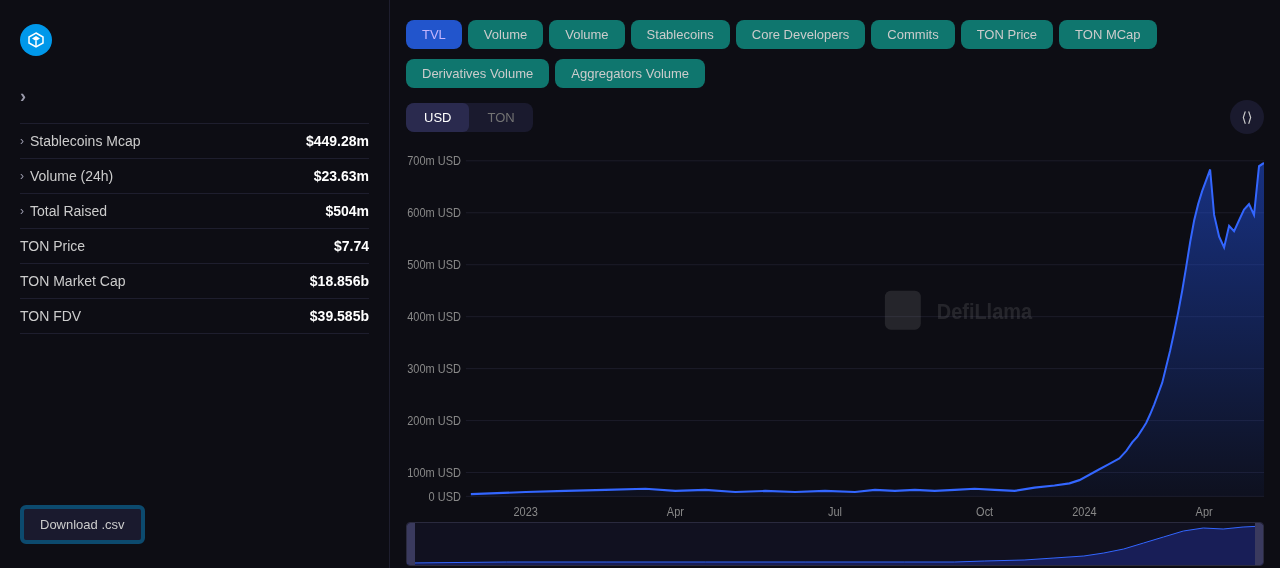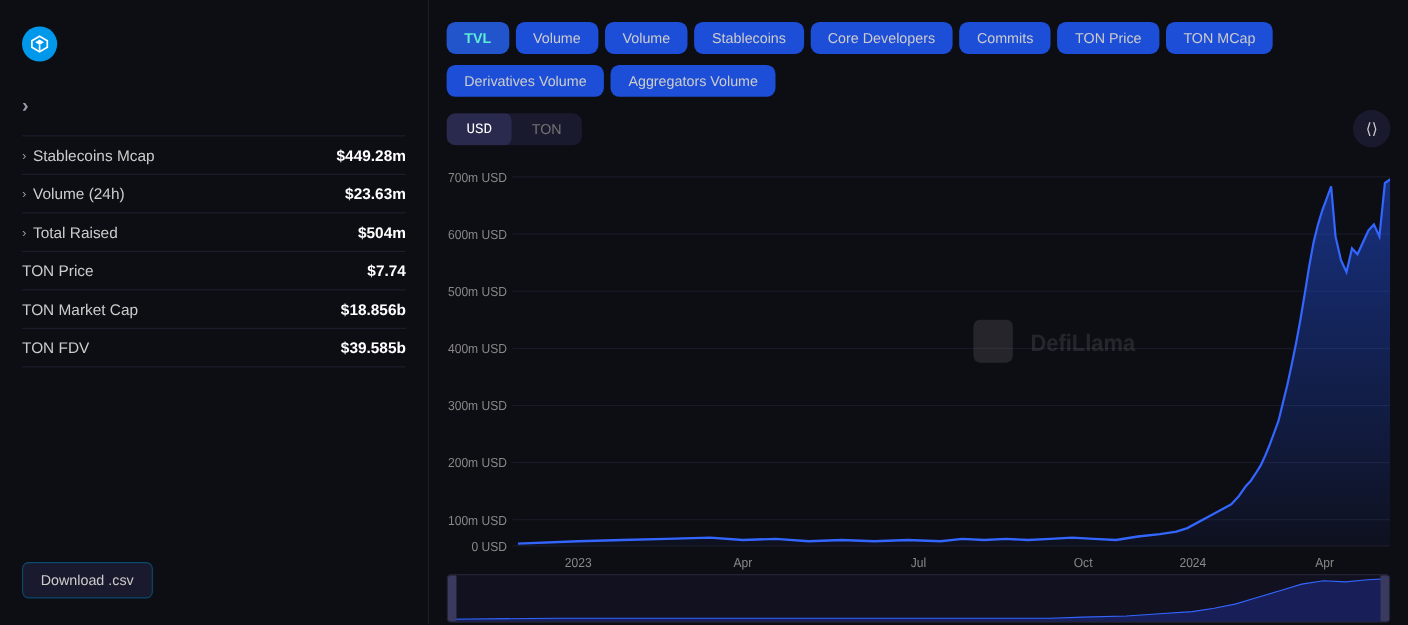--- a/index.html
+++ b/index.html
@@ -104,21 +104,21 @@
     }
 
     .stat-value {
       font-size: 14px;
       font-weight: 700;
       color: #fff;
     }
 
     .download-btn {
       background: #1a1a2e;
-      border: 1px solid #0c4a6e;
+      border: 4px solid #0c4a6e;
       color: #ccc;
       padding: 8px 16px;
       border-radius: 6px;
       font-size: 13px;
       cursor: pointer;
       width: fit-content;
       margin-top: auto;
     }
 
     
@@ -131,34 +131,33 @@
     }
 
     .tabs-row {
       display: flex;
       flex-wrap: wrap;
       gap: 6px;
       margin-bottom: 10px;
     }
 
     .tab-btn {
-      background: #1d4ed8;
+      background: #0f766e;
       border: none;
       color: #ccc;
       padding: 7px 16px;
       border-radius: 8px;
       font-size: 13px;
       cursor: pointer;
       white-space: nowrap;
     }
 
     .tab-btn.active {
       background: #2255cc;
-      color: #5eead4;
-      font-weight: bold;
+      color: #c4b5fd;
     }
 
     .tabs-row2 {
       display: flex;
       gap: 6px;
       margin-bottom: 12px;
     }
 
     .currency-row {
       display: flex;
@@ -180,21 +179,20 @@
       color: #737373;
       padding: 7px 18px;
       font-size: 13px;
       cursor: pointer;
     }
 
     .currency-btn.active {
       background: #2a2a4e;
       color: #fff;
       border-radius: 6px;
-      font-family: Liberation Mono, monospace;
     }
 
     .expand-btn {
       margin-left: auto;
       background: #1a1a2e;
       border: none;
       color: #ccc;
       width: 34px;
       height: 34px;
       border-radius: 50%;

